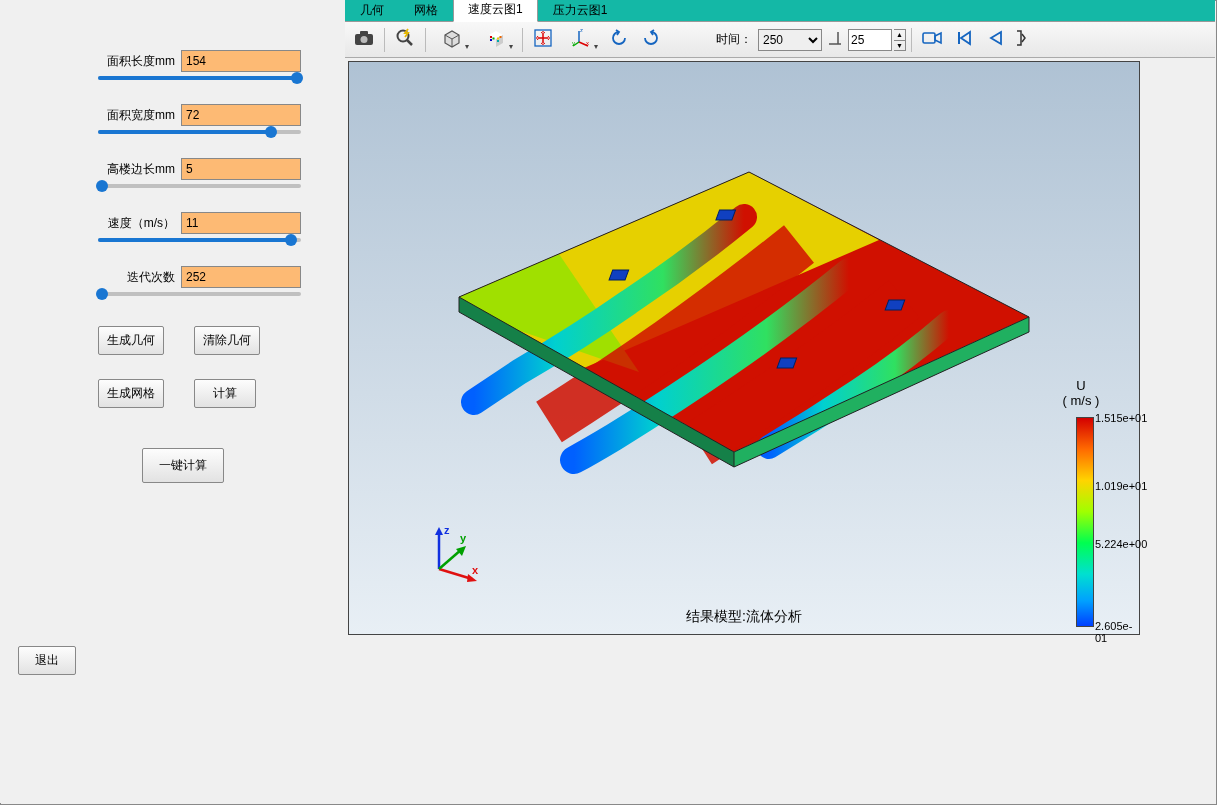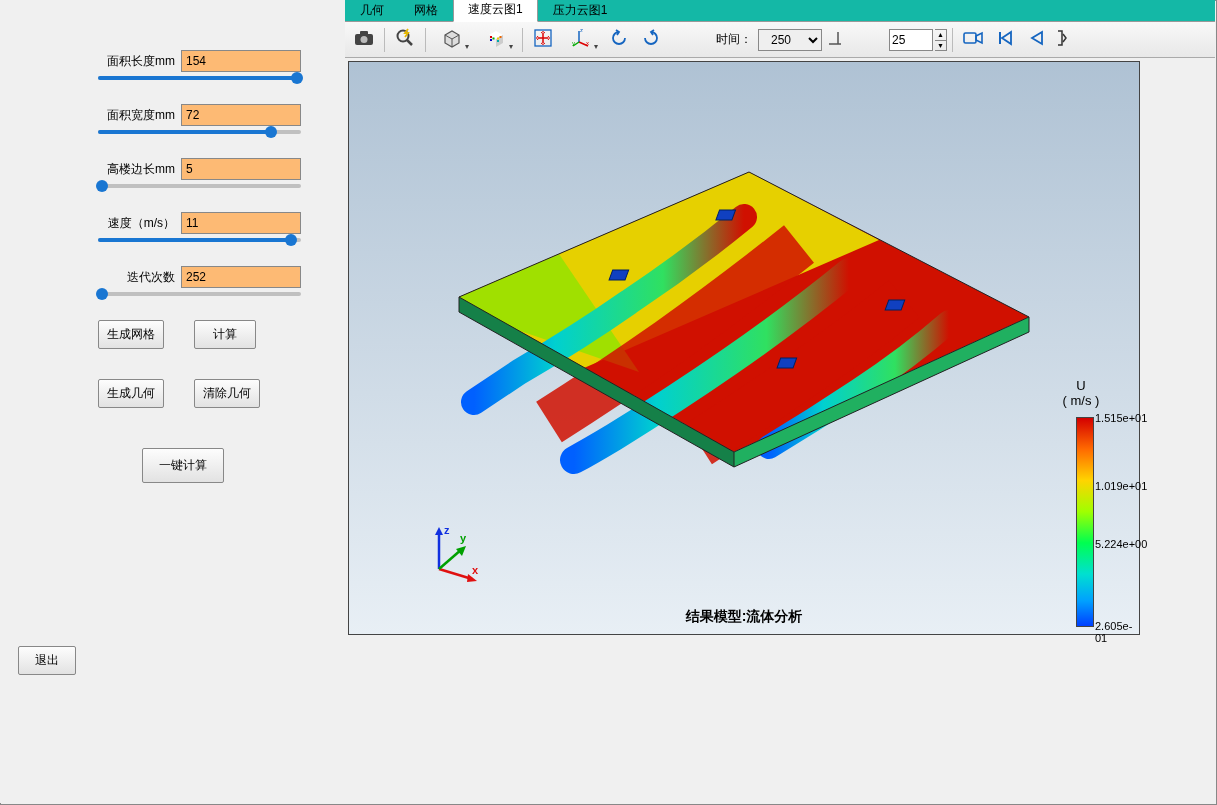--- a/index.html
+++ b/index.html
@@ -157,47 +157,45 @@
 .tool-label {
   font-size: 12px;
   margin: 0 4px;
   padding-left: 44px;
 }
 .tool-select {
   width: 64px;
   height: 22px;
   border: 1px solid #888;
   font-size: 12px;
-  padding: 0 8px;
+  padding: 0 0;
 }
 .tool-spin {
   width: 44px;
   height: 22px;
   border: 1px solid #888;
   font-size: 12px;
   padding: 0 2px;
-  margin-left: 41px;
 }
 .viewport {
   position: absolute;
   left: 3px;
   top: 61px;
   right: 75px;
   bottom: 168px;
   background: linear-gradient(#afc2d4, #e8eff5);
   border: 1px solid #444;
 }
 .result-label {
   position: absolute;
   bottom: 8px;
   left: 50%;
   transform: translateX(-50%);
   font-size: 14px;
   color: #000;
-  font-weight: bold;
 }
 .axes {
   position: absolute;
   left: 75px;
   bottom: 50px;
   width: 60px;
   height: 60px;
 }
 .colorbar {
   position: absolute;
@@ -283,27 +281,27 @@
     <span class="param-label">迭代次数</span>
     <input class="param-input" value="252" style="">
   </div>
   <div class="slider-wrap">
     <div class="slider">
         <div class="slider-fill" style="width:2%"></div>
         <div class="slider-thumb" style="left:2%"></div>
       </div>
   </div>
 
+  <div class="btn-row" style="margin-top:30px">
+    <button class="btn">生成几何</button>
+    <button class="btn">清除几何</button>
+  </div>
   <div class="btn-row" style="margin-top:24px">
     <button class="btn">生成网格</button>
     <button class="btn" style="padding:5px 18px">计算</button>
-  </div>
-  <div class="btn-row" style="margin-top:30px">
-    <button class="btn">生成几何</button>
-    <button class="btn">清除几何</button>
   </div>
   <div class="btn-row" style="margin-top:40px;padding-left:112px">
     <button class="btn btn-wide">一键计算</button>
   </div>
 
   <button class="btn exit-btn" style="padding:5px 16px">退出</button>
 </div>
 
 <div class="main">
 

